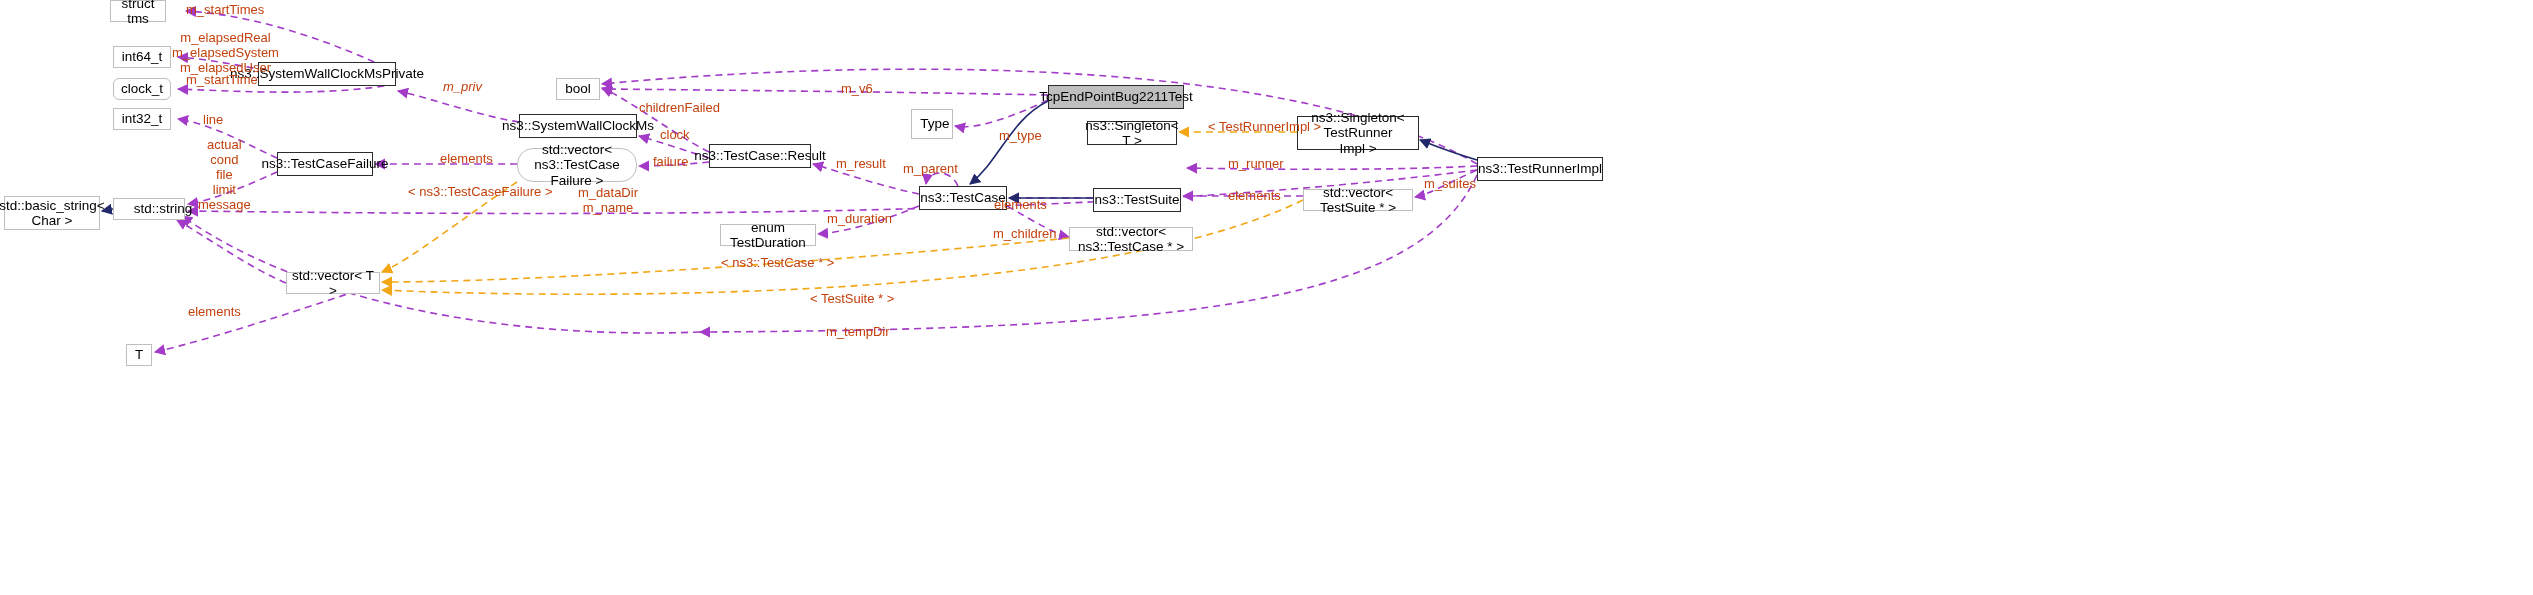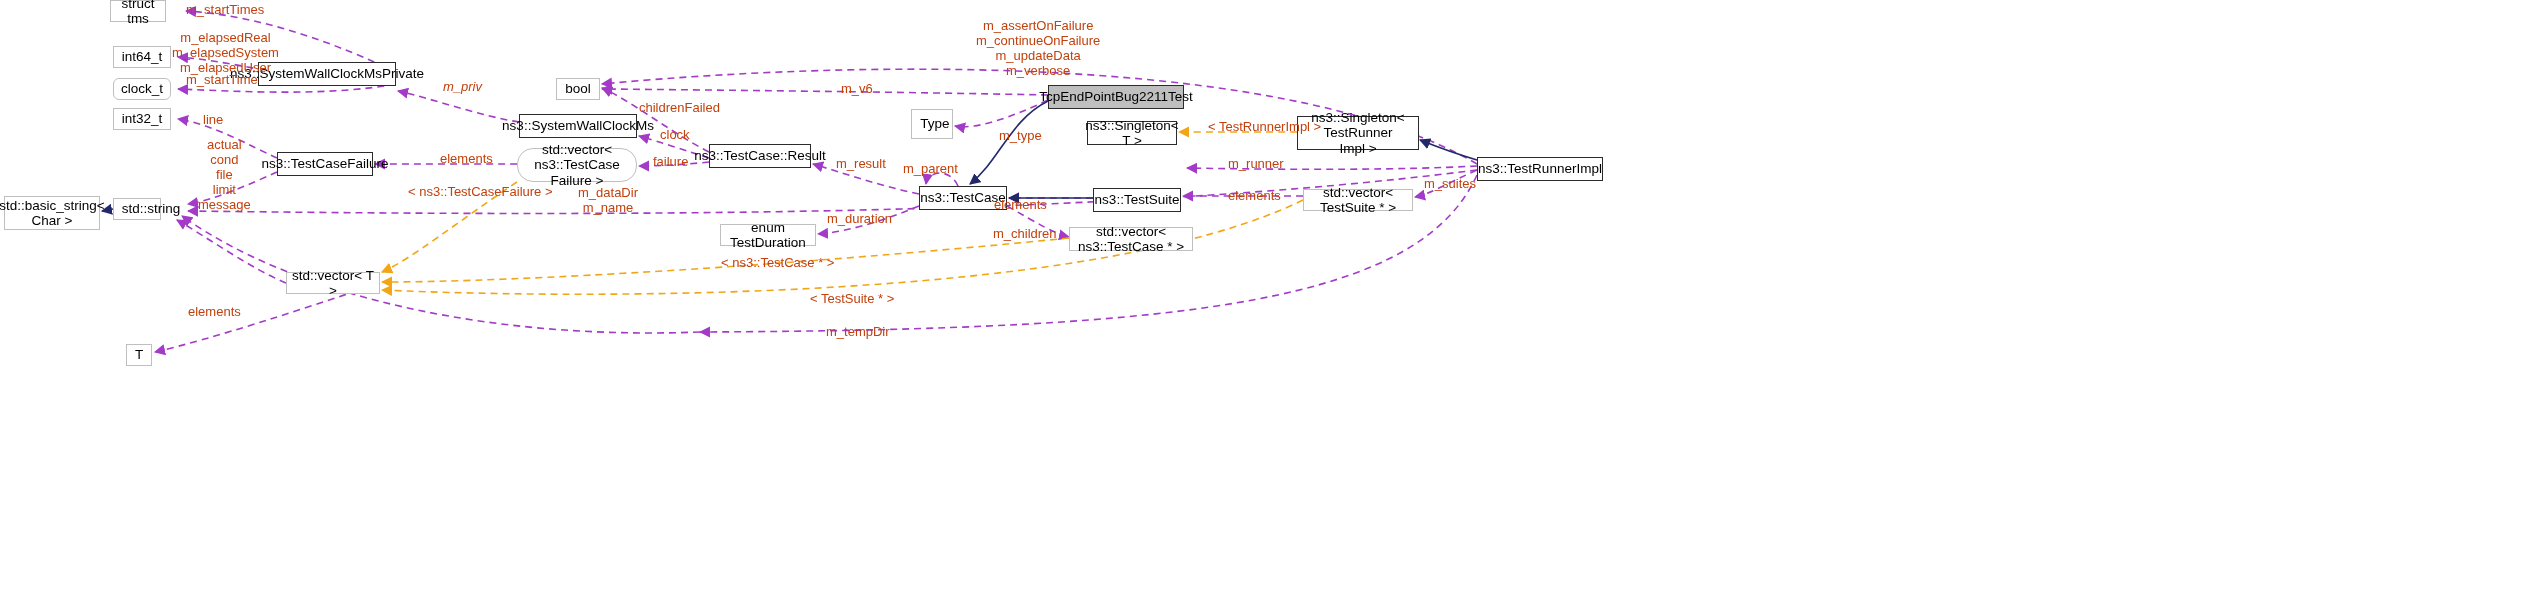--- a/index.html
+++ b/index.html
@@ -156,21 +156,21 @@
 
   <div class="node plain" style="left:113px; top:46px; width:58px; height:22px;">int64_t</div>
 
   <div class="node plain" style="left:113px; top:78px; width:58px; height:22px;border-radius:6px;">clock_t</div>
 
   <div class="node plain" style="left:113px; top:108px; width:58px; height:22px;">int32_t</div>
 
   <div class="node plain" style="left:4px; top:196px; width:96px; height:34px;">std::basic_string&lt;
 Char &gt;</div>
 
-  <div class="node plain" style="left:113px; top:198px; width:48px; height:22px;padding-left:32px;">std::string</div>
+  <div class="node plain" style="left:113px; top:198px; width:72px; height:22px;padding-left:32px;">std::string</div>
 
   <div class="node plain" style="left:126px; top:344px; width:26px; height:22px;">T</div>
 
   <div class="node plain" style="left:286px; top:272px; width:94px; height:22px;">std::vector&lt; T &gt;</div>
 
   <div class="node strong" style="left:258px; top:62px; width:138px; height:24px;">ns3::SystemWallClockMsPrivate</div>
 
   <div class="node strong" style="left:277px; top:152px; width:96px; height:24px;">ns3::TestCaseFailure</div>
 
   <div class="node plain" style="left:556px; top:78px; width:44px; height:22px;">bool</div>
@@ -249,24 +249,20 @@
   <div class="edge-label" style="left:993px; top:227px;">m_children</div>
 
   <div class="edge-label" style="left:721px; top:256px;">&lt; ns3::TestCase * &gt;</div>
 
   <div class="edge-label" style="left:810px; top:292px;">&lt; TestSuite * &gt;</div>
 
   <div class="edge-label" style="left:188px; top:305px;">elements</div>
 
   <div class="edge-label" style="left:826px; top:325px;">m_tempDir</div>
 
-  <div class="edge-label" style="left:976px; top:19px;">m_assertOnFailure
-m_continueOnFailure
-m_updateData
-m_verbose</div>
 
   <div class="edge-label" style="left:1208px; top:120px;">&lt; TestRunnerImpl &gt;</div>
 
   <div class="edge-label" style="left:1228px; top:157px;">m_runner</div>
 
   <div class="edge-label" style="left:1228px; top:189px;">elements</div>
 
   <div class="edge-label" style="left:1424px; top:177px;">m_suites</div>
 
 </div>

